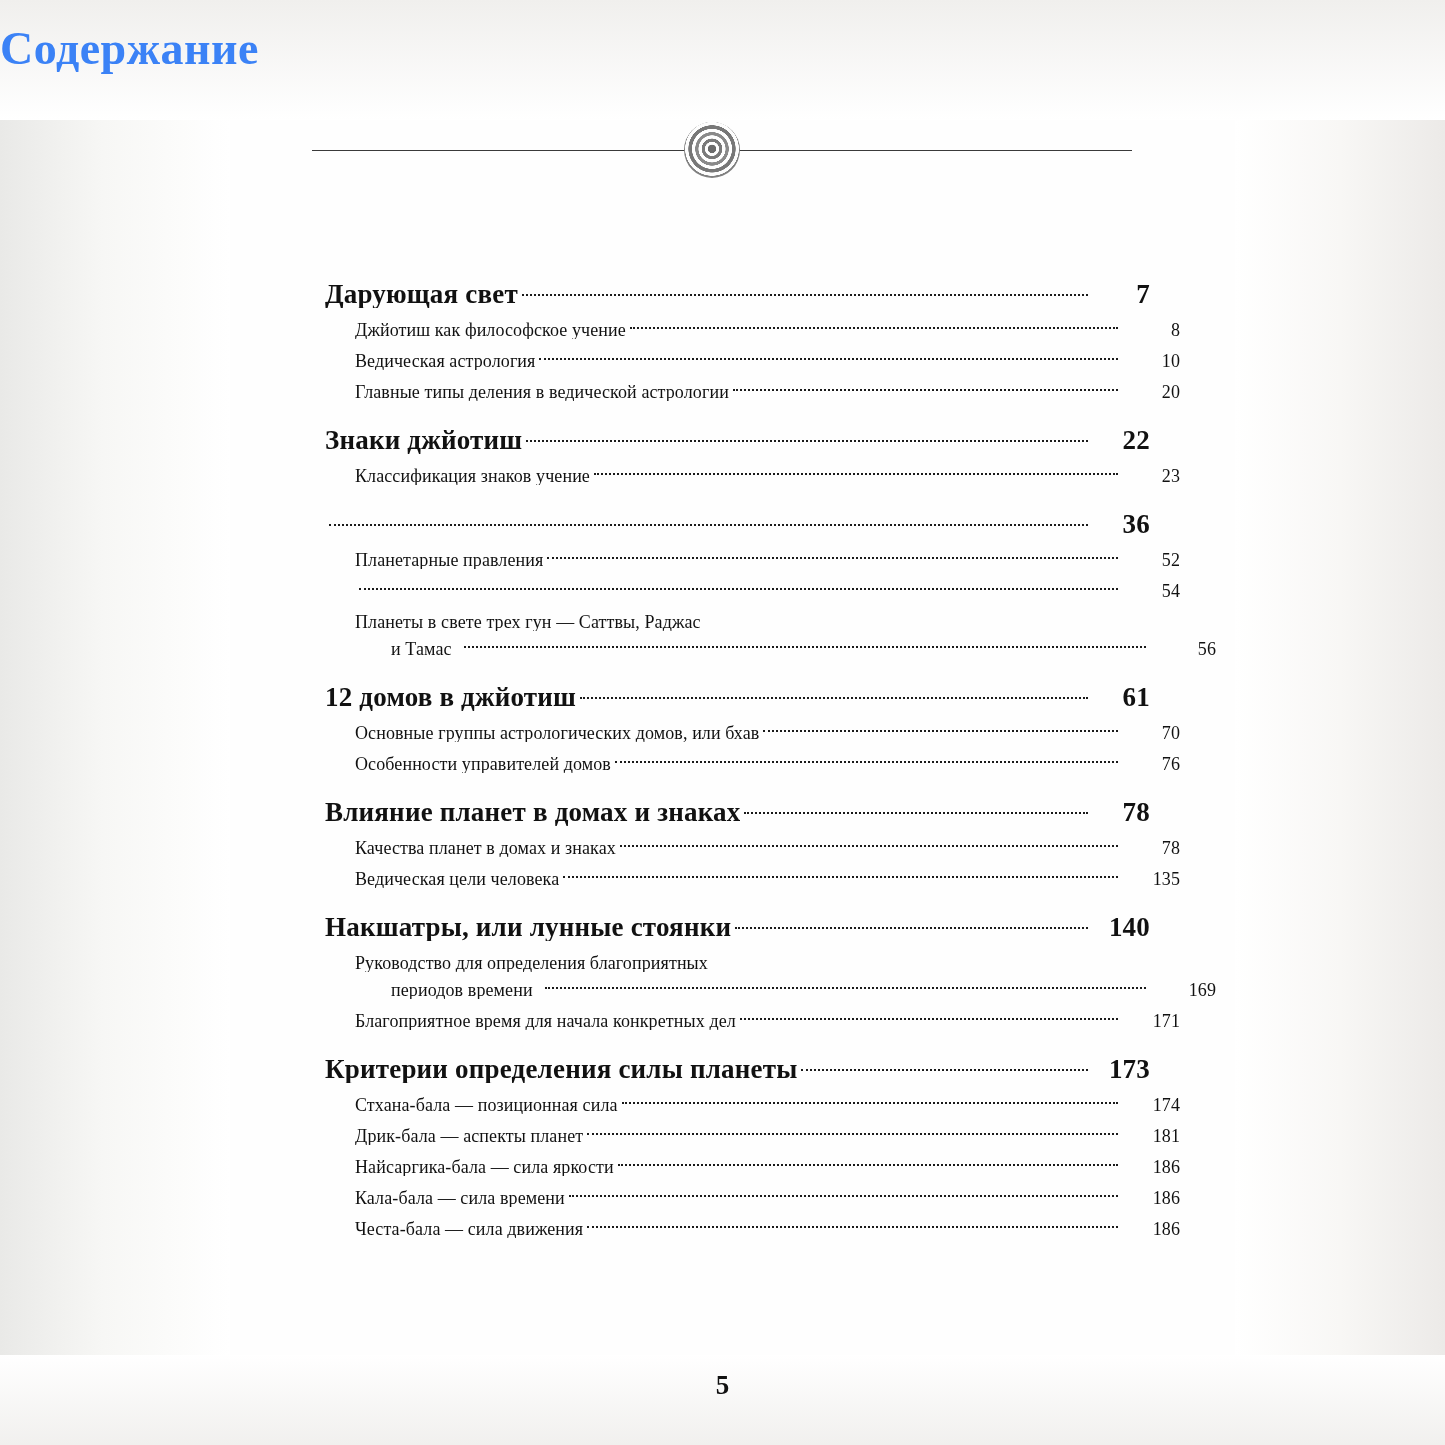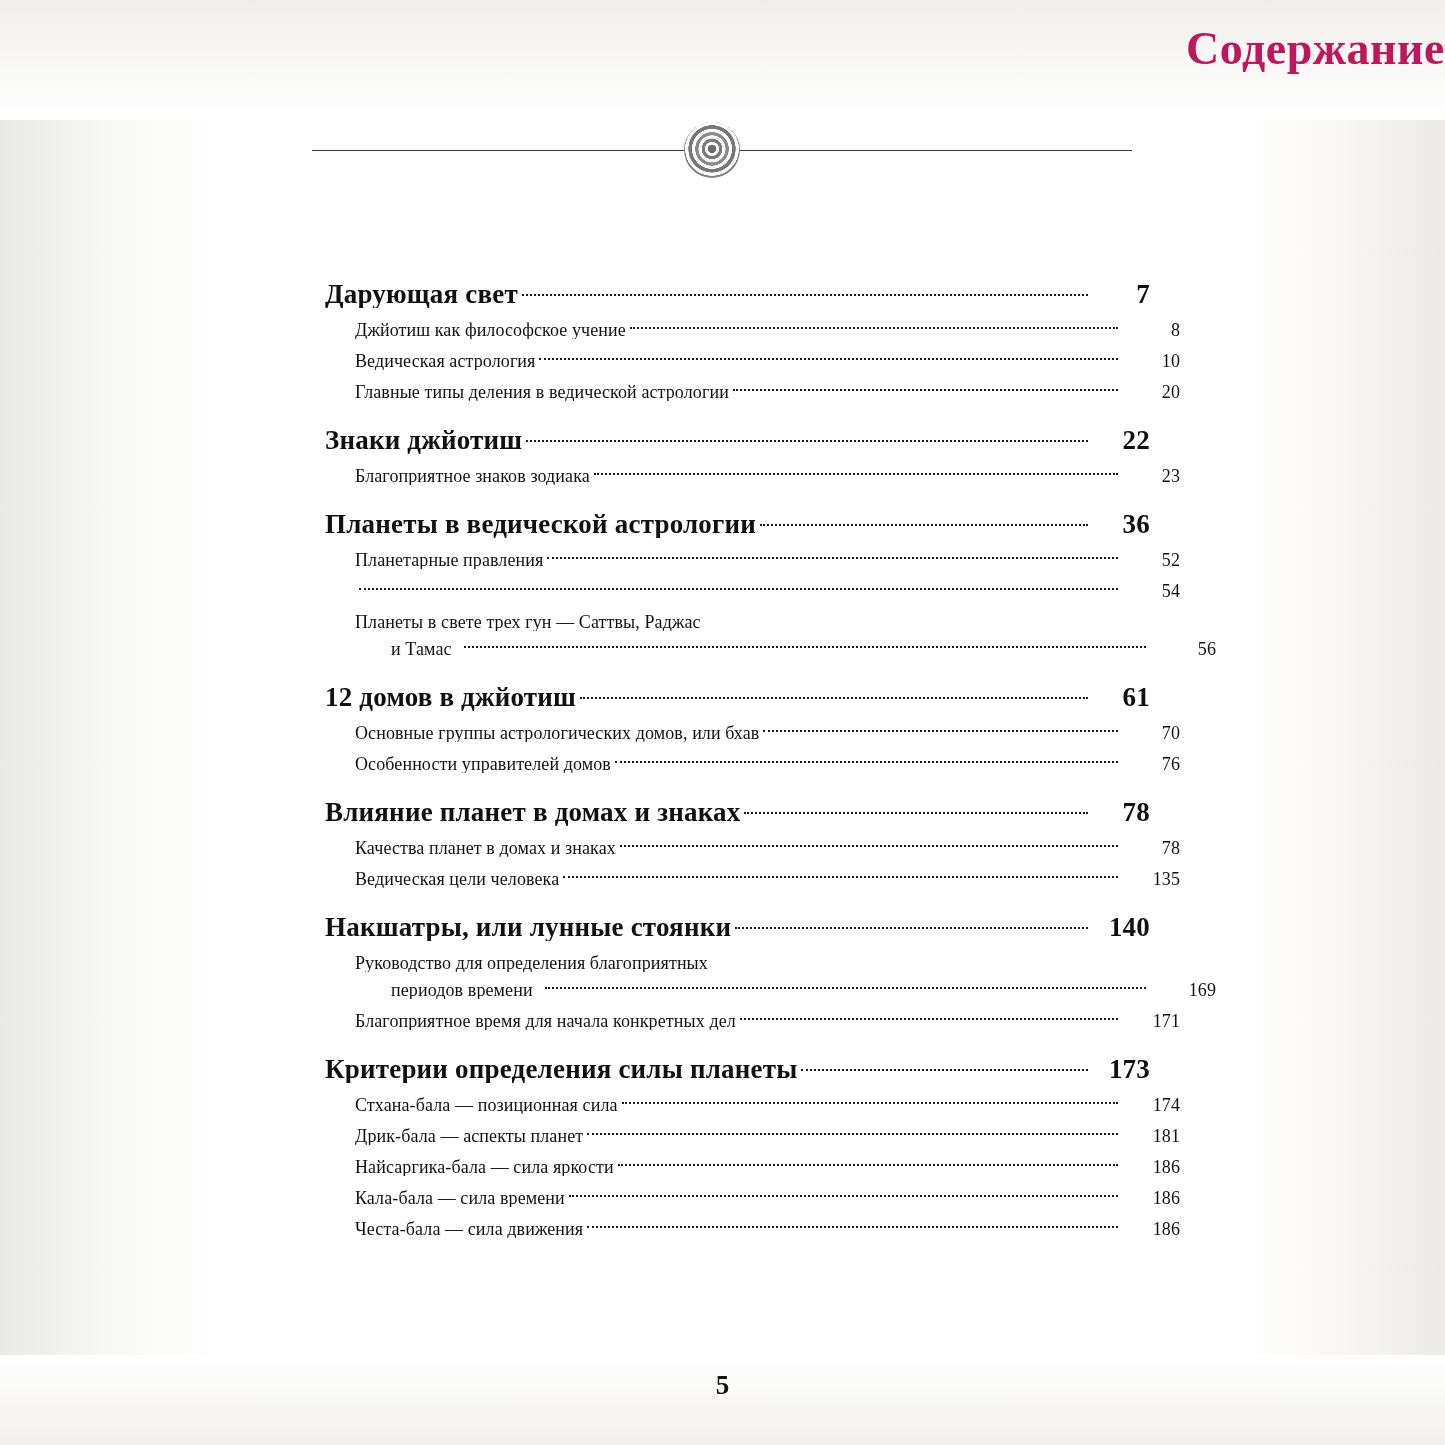--- a/index.html
+++ b/index.html
@@ -50,25 +50,25 @@
     width: 1445px; height: 90px;
     background: linear-gradient(to top, #f1f0ee 0%, #ffffff 100%);
     pointer-events: none;
   }
 
   .title {
     position: absolute;
     top: 22px;
     left: 0;
     width: 1445px;
-    text-align: right;
+    text-align: left;
     font-size: 46px;
     font-weight: bold;
     letter-spacing: 0.5px;
-    color: #be185d;
+    color: #3b82f6;
   }
 
   .divider {
     position: absolute;
     top: 150px;
     left: 312px;
     width: 820px;
     height: 2px;
   }
   .divider .line {
@@ -202,26 +202,25 @@
         <span class="label">Главные типы деления в ведической астрологии</span>
         <span class="leader"></span>
         <span class="page-num">20</span>
       </div>
       <div class="entry level1">
         <span class="label">Знаки джйотиш</span>
         <span class="leader"></span>
         <span class="page-num">22</span>
       </div>
       <div class="entry level2">
-        <span class="label">Благоприятное знаков зодиака</span>
+        <span class="label">Классификация знаков учение</span>
         <span class="leader"></span>
         <span class="page-num">23</span>
       </div>
       <div class="entry level1">
-        <span class="label">Планеты в ведической астрологии</span>
         <span class="leader"></span>
         <span class="page-num">36</span>
       </div>
       <div class="entry level2">
         <span class="label">Планетарные правления</span>
         <span class="leader"></span>
         <span class="page-num">52</span>
       </div>
       <div class="entry level2">
         <span class="leader"></span>

